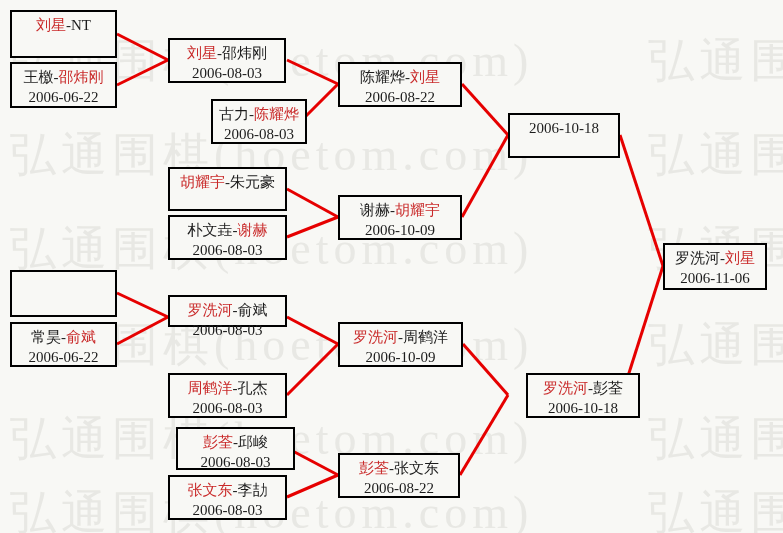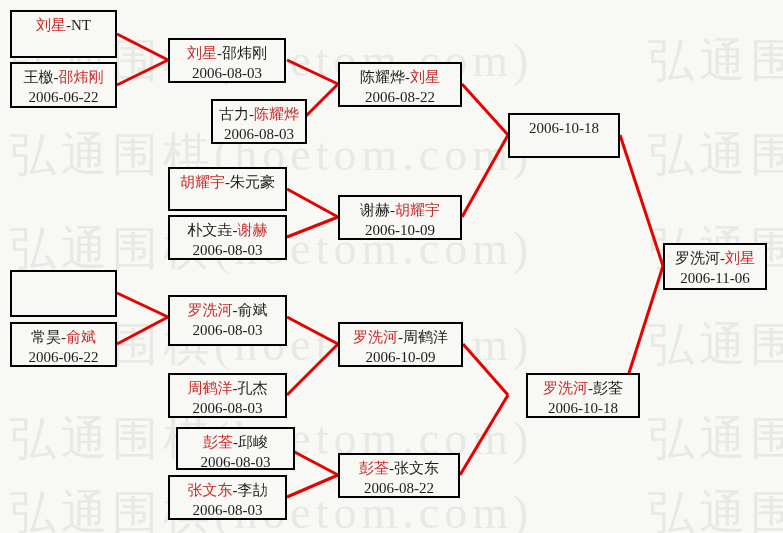--- a/index.html
+++ b/index.html
@@ -119,21 +119,21 @@
 
   <div class="match-box" style="left:10px;top:270px;width:107px;height:47px;">
     <div class="date"></div>
   </div>
 
   <div class="match-box" style="left:10px;top:322px;width:107px;height:45px;">
     <div class="line1"><span class="pname" data-win="false">常昊</span><span class="dash">-</span><span class="pname" data-win="true">俞斌</span></div>
     <div class="date">2006-06-22</div>
   </div>
 
-  <div class="match-box" style="left:168px;top:295px;width:119px;height:51px;">
+  <div class="match-box" style="left:168px;top:295px;width:119px;height:32px;">
     <div class="line1"><span class="pname" data-win="true">罗洗河</span><span class="dash">-</span><span class="pname" data-win="false">俞斌</span></div>
     <div class="date">2006-08-03</div>
   </div>
 
   <div class="match-box" style="left:168px;top:373px;width:119px;height:45px;">
     <div class="line1"><span class="pname" data-win="true">周鹤洋</span><span class="dash">-</span><span class="pname" data-win="false">孔杰</span></div>
     <div class="date">2006-08-03</div>
   </div>
 
   <div class="match-box" style="left:176px;top:427px;width:119px;height:43px;">

